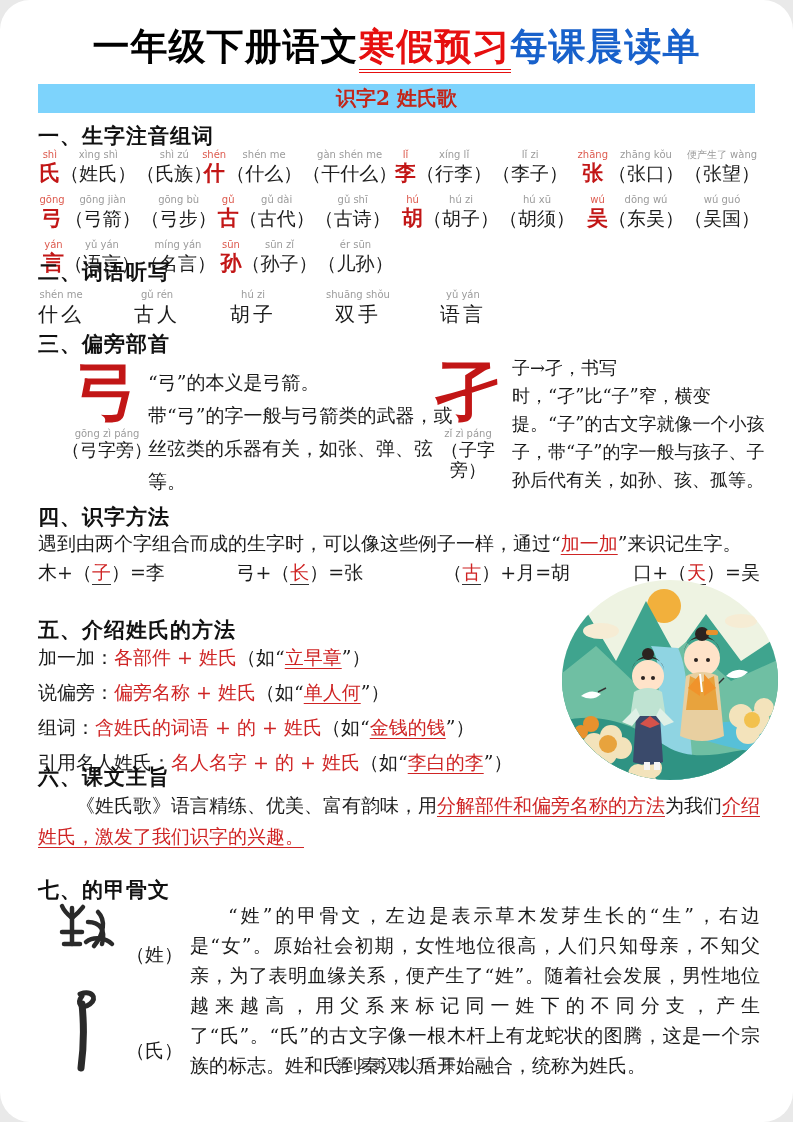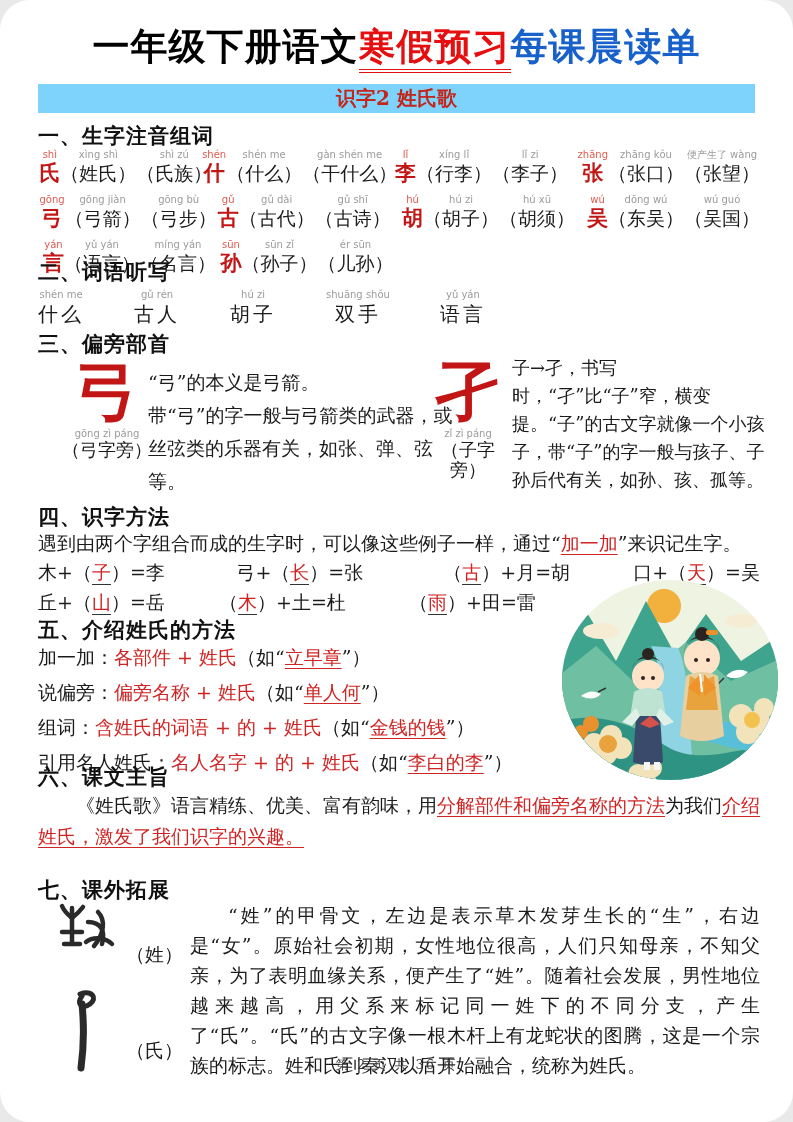--- a/index.html
+++ b/index.html
@@ -264,25 +264,20 @@
 
   <div class="sec-head" style="top:503px;">四、识字方法</div>
   <div class="s4-intro">
     <span>遇到由两个字组合而成的生字时，可以像这些例子一样，通过“</span><span class="ul-red">加一加</span><span>”来识记生字。</span>
   </div>
   <div class="s4-row" style="top:560px;gap:28px;">
     <span class="f1"><span>木+（</span><span class="ul-dark">子</span><span>）=李</span></span>
     <span class="f2"><span>弓+（</span><span class="ul-dark">长</span><span>）=张</span></span>
     <span class="f3"><span>（</span><span class="ul-dark">古</span><span>）+月=胡</span></span>
     <span class="f4"><span>口+（</span><span class="ul-dark">天</span><span>）=吴</span></span>
-  </div>
-  <div class="s4-row" style="top:590px;">
-    <span class="f1"><span>丘+（</span><span class="ul-dark">山</span><span>）=岳</span></span>
-    <span class="f2"><span>（</span><span class="ul-dark">木</span><span>）+土=杜</span></span>
-    <span class="f3"><span>（</span><span class="ul-dark">雨</span><span>）+田=雷</span></span>
   </div>
 
   <div class="sec-head" style="top:616px;">五、介绍姓氏的方法</div>
   <div class="s5-lines">
     <div class="s5-line"><span>加一加：</span><span class="body-red">各部件 + 姓氏</span><span>（如“</span><span class="ul-red">立早章</span><span>”）</span></div>
     <div class="s5-line"><span>说偏旁：</span><span class="body-red">偏旁名称 + 姓氏</span><span>（如“</span><span class="ul-red">单人何</span><span>”）</span></div>
     <div class="s5-line"><span>组词：</span><span class="body-red">含姓氏的词语 + 的 + 姓氏</span><span>（如“</span><span class="ul-red">金钱的钱</span><span>”）</span></div>
     <div class="s5-line"><span>引用名人姓氏：</span><span class="body-red">名人名字 + 的 + 姓氏</span><span>（如“</span><span class="ul-red">李白的李</span><span>”）</span></div>
   </div>
 
@@ -354,21 +349,21 @@
       </g>
       <ellipse cx="114" cy="104" rx="108" ry="100" fill="none"></ellipse>
     </svg>
   </div>
 
   <div class="sec-head" style="top:763px;">六、课文主旨</div>
   <div class="s6-par">
     <span>《姓氏歌》语言精练、优美、富有韵味，用</span><span class="ul-red">分解部件和偏旁名称的方法</span><span>为我们</span><span class="ul-red">介绍姓氏，激发了我们识字的兴趣。</span>
   </div>
 
-  <div class="sec-head" style="top:876px;">七、课外拓展</div>
+  <div class="sec-head" style="top:876px;">七、的甲骨文</div>
   <div class="s7-body">
     <div class="s7-glyphs">
       <svg width="60" height="80" viewBox="0 0 60 80" style="position:absolute;left:18px;top:0;">
         <g fill="none" stroke="#2a2a2a" stroke-width="4.5" stroke-linecap="round">
           <path d="M16 8 V44"></path>
             <path d="M16 18 C11 14 8 11 6 6"></path>
             <path d="M16 18 C21 14 24 11 27 7"></path>
           <path d="M6 32 H26"></path>
             <path d="M8 44 H24"></path>
           <path d="M42 12 C50 20 48 34 38 46"></path>

